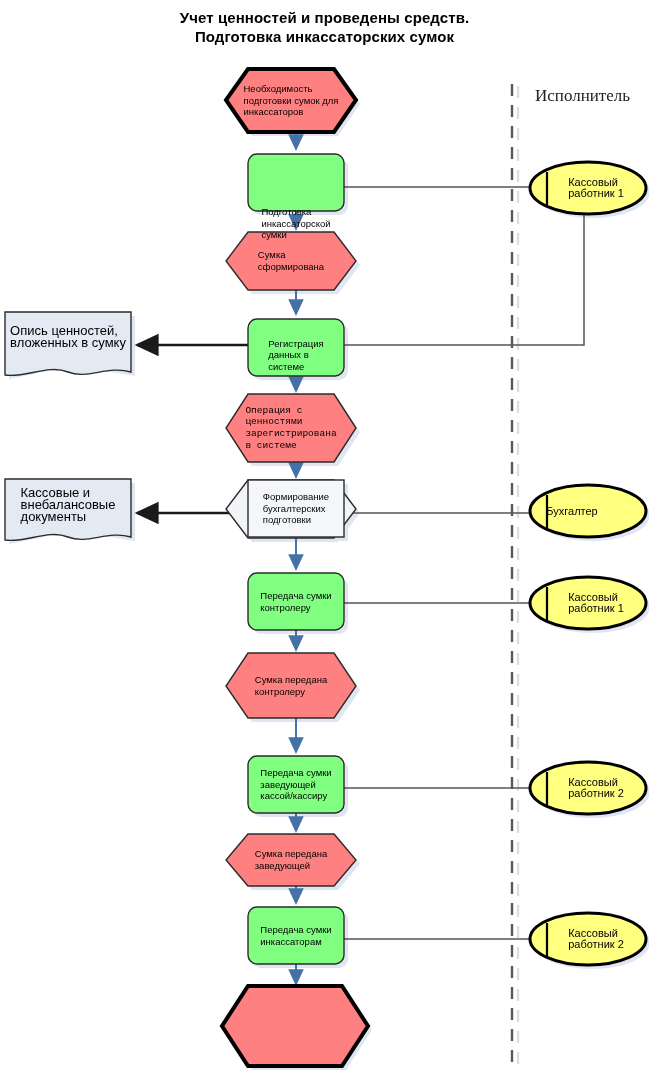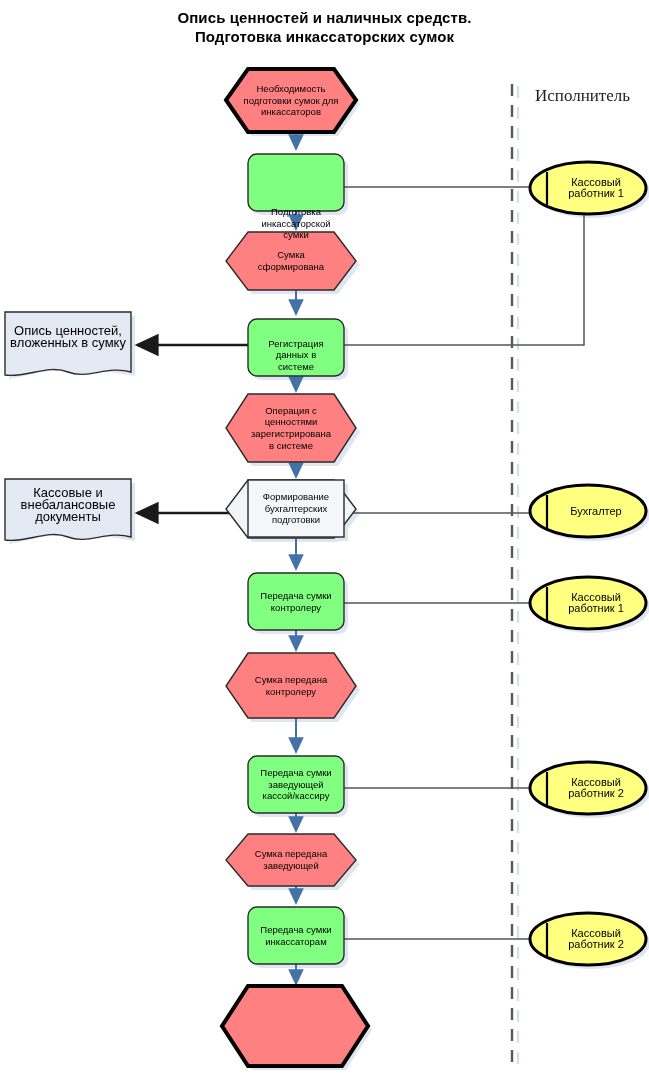--- a/index.html
+++ b/index.html
@@ -29,37 +29,37 @@
     position:absolute;
     font-family:"Liberation Serif", serif;
     font-size:17px;color:#222;
     white-space:nowrap;
   }
 
   
   .shp-text{
     position:absolute;
     display:flex;align-items:center;justify-content:center;
-    text-align:center;
+    text-align:left;
     color:#000;
     font-size:9.5px;
     line-height:11.6px;
     pointer-events:none;
     white-space:pre-line;
   }
   .shp-text.doc{font-size:13px;line-height:12px;}
   .shp-text.ell{font-size:11px;line-height:11px;}
 </style>
 </head>
 <body>
 
 <div id="stage">
 
   <div class="title">
-    <div>Опись ценностей и наличных средств.</div>
+    <div>Учет ценностей и проведены средств.</div>
     <div>Подготовка инкассаторских сумок</div>
   </div>
 
   <svg id="svg-layer" viewBox="0 0 649 1078">
     <defs>
       <marker id="arrB" markerWidth="9" markerHeight="9" refX="7.4" refY="4.5" orient="auto">
         <path d="M0,0.6 L8.4,4.5 L0,8.4 Z" fill="#4472a8"></path>
       </marker>
       <marker id="arrK" markerWidth="11" markerHeight="11" refX="9" refY="5.5" orient="auto">
         <path d="M0,0.8 L10,5.5 L0,10.2 Z" fill="#1a1a1a"></path>
@@ -173,21 +173,21 @@
 подготовки сумок для
 инкассаторов</div>
   <div class="shp-text" style="left:248px;top:159px;width:96px;height:49px;margin-top:40px;">Подготовка
 инкассаторской
 сумки</div>
   <div class="shp-text" style="left:226px;top:232px;width:130px;height:58px;">Сумка
 сформирована</div>
   <div class="shp-text" style="left:248px;top:319px;width:96px;height:72px;">Регистрация
 данных в
 системе</div>
-  <div class="shp-text" style="left:226px;top:394px;width:130px;height:68px;">Операция с
+  <div class="shp-text" style="left:226px;top:394px;width:130px;height:68px;font-family:Liberation Mono, monospace;">Операция с
 ценностями
 зарегистрирована
 в системе</div>
   <div class="shp-text" style="left:248px;top:480px;width:96px;height:57px;">Формирование
 бухгалтерских
 подготовки</div>
   <div class="shp-text" style="left:248px;top:573px;width:96px;height:57px;">Передача сумки
 контролеру</div>
   <div class="shp-text" style="left:226px;top:653px;width:130px;height:65px;">Сумка передана
 контролеру</div>
@@ -200,21 +200,21 @@
 инкассаторам</div>
 
   <div class="shp-text doc" style="left:5px;top:312px;width:126px;height:50px;">Опись ценностей,
 вложенных в сумку</div>
   <div class="shp-text doc" style="left:5px;top:477px;width:126px;height:56px;">Кассовые и
 внебалансовые
 документы</div>
 
   <div class="shp-text ell" style="left:556px;top:162px;width:80px;height:52px;">Кассовый
 работник 1</div>
-  <div class="shp-text ell" style="left:556px;top:485px;width:80px;height:52px;">Бухгалтер</div>
+  <div class="shp-text ell" style="left:532px;top:485px;width:80px;height:52px;">Бухгалтер</div>
   <div class="shp-text ell" style="left:556px;top:577px;width:80px;height:52px;">Кассовый
 работник 1</div>
   <div class="shp-text ell" style="left:556px;top:762px;width:80px;height:52px;">Кассовый
 работник 2</div>
   <div class="shp-text ell" style="left:556px;top:913px;width:80px;height:52px;">Кассовый
 работник 2</div>
 
 </div>
 
 </body></html>

